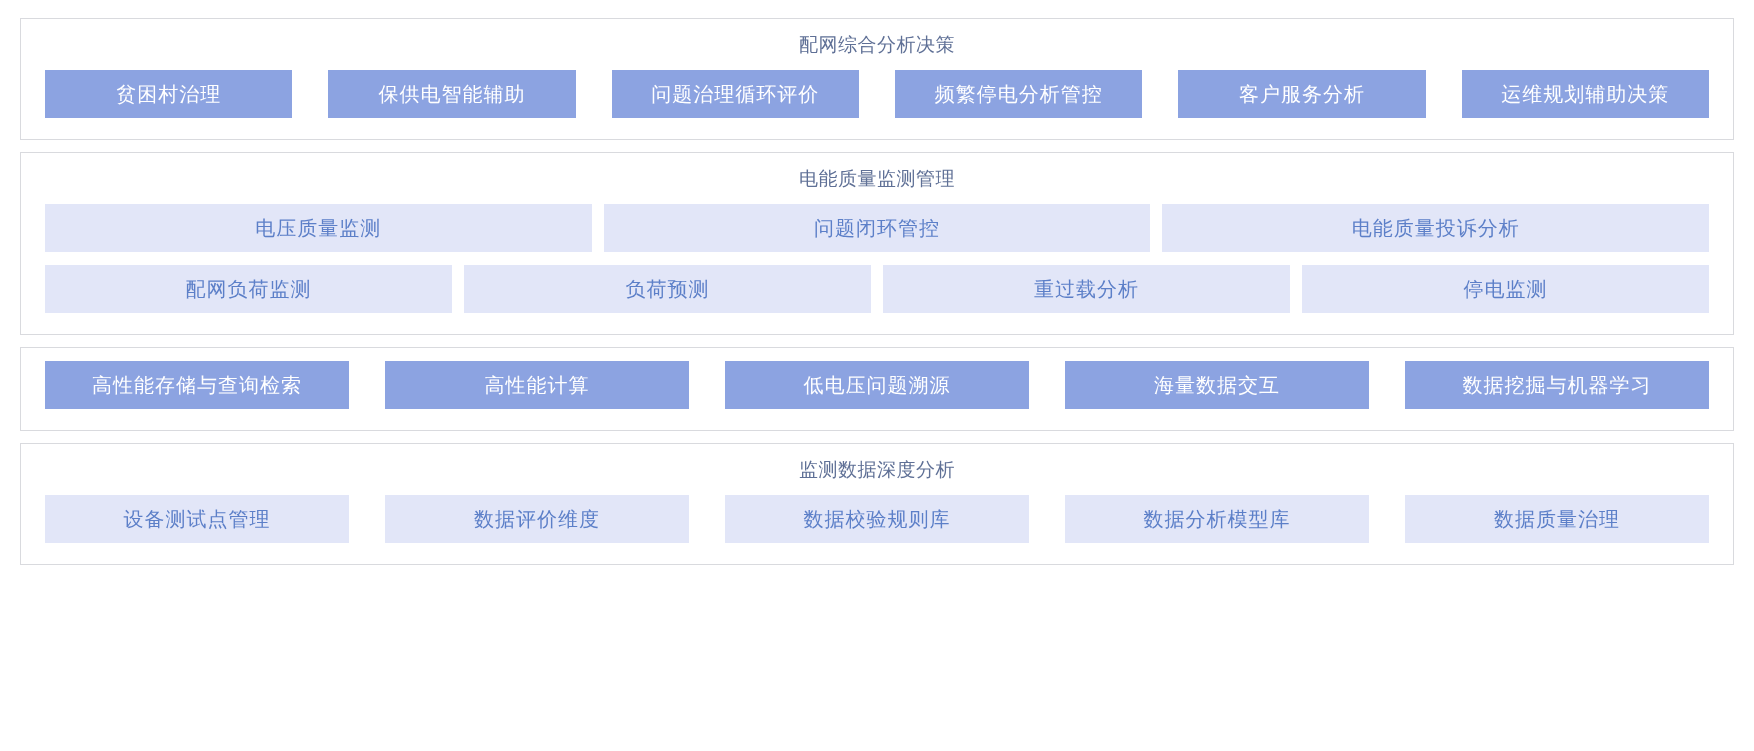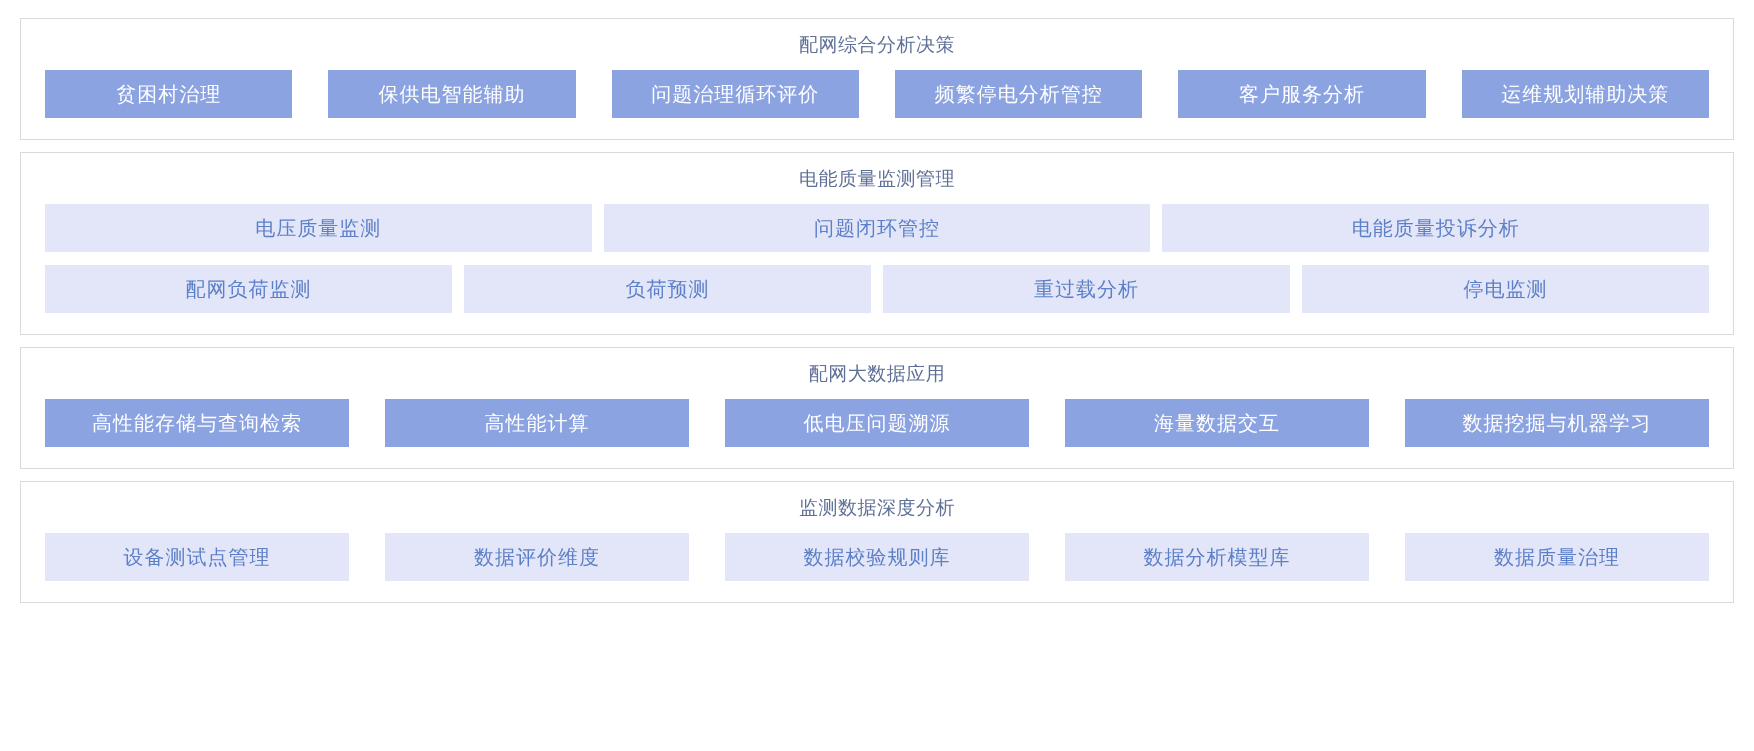--- a/index.html
+++ b/index.html
@@ -87,21 +87,20 @@
         <div class="btn lavender">电能质量投诉分析</div>
       </div>
       <div class="row cols-4">
         <div class="btn lavender">配网负荷监测</div>
         <div class="btn lavender">负荷预测</div>
         <div class="btn lavender">重过载分析</div>
         <div class="btn lavender">停电监测</div>
       </div>
     </section>
     <section class="panel">
-      <div class="panel-title">配网大数据应用</div>
       <div class="row cols-5">
         <div class="btn solid">高性能存储与查询检索</div>
         <div class="btn solid">高性能计算</div>
         <div class="btn solid">低电压问题溯源</div>
         <div class="btn solid">海量数据交互</div>
         <div class="btn solid">数据挖掘与机器学习</div>
       </div>
     </section>
     <section class="panel">
       <div class="panel-title">监测数据深度分析</div>

